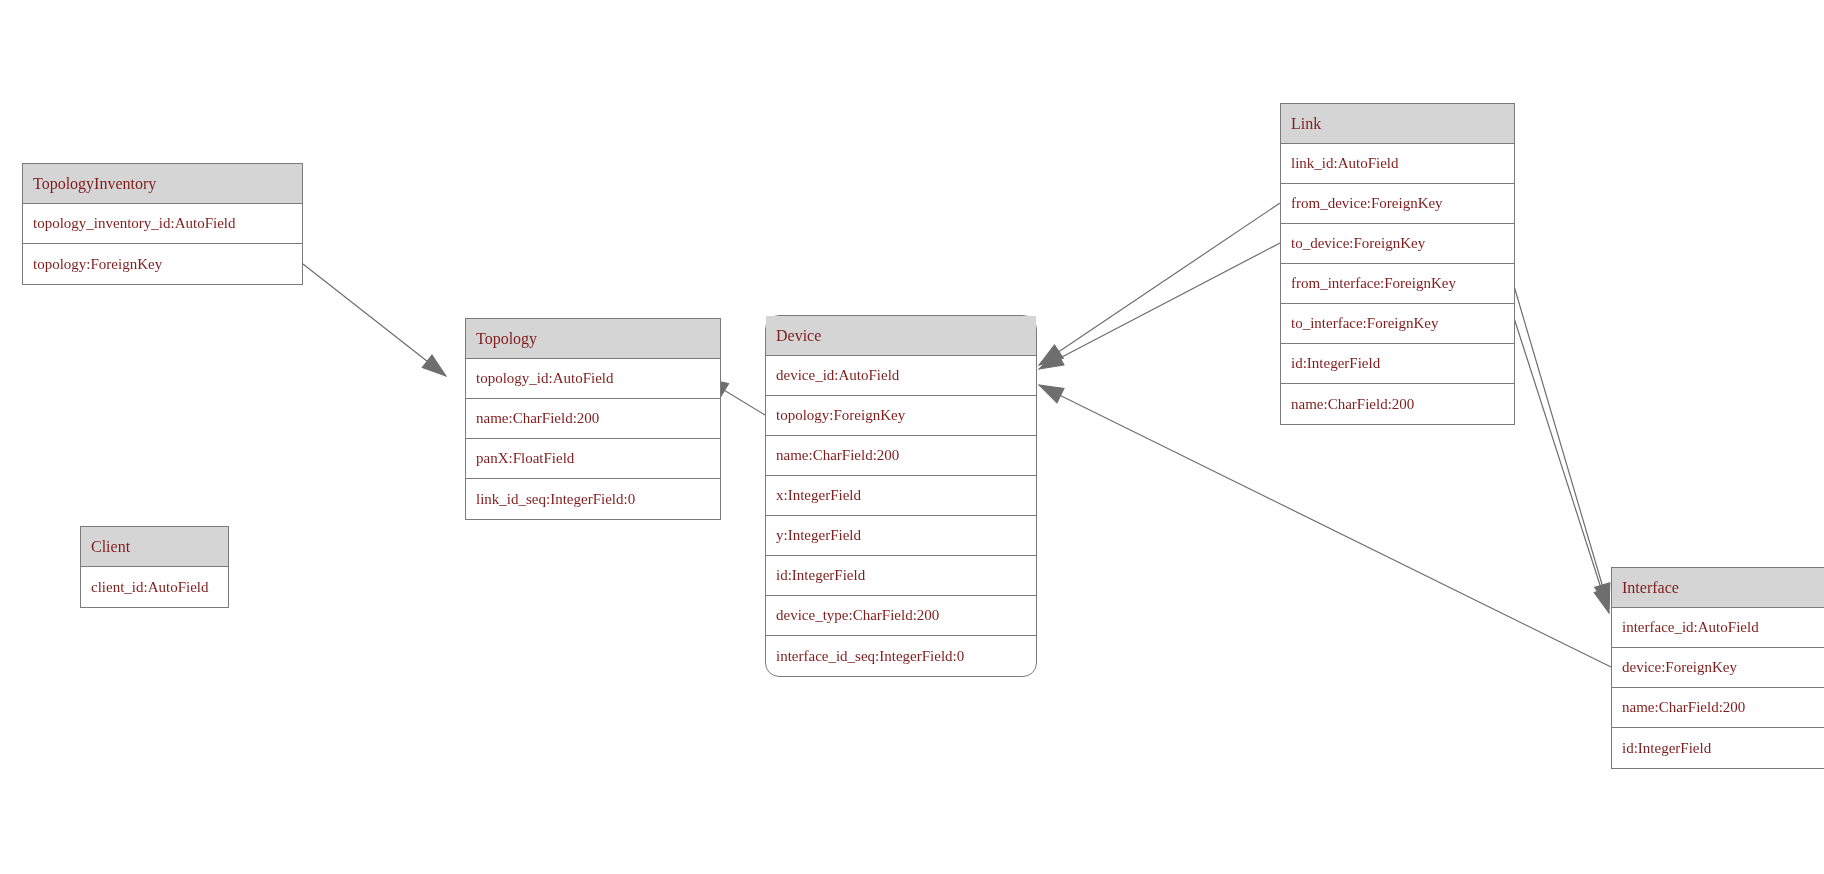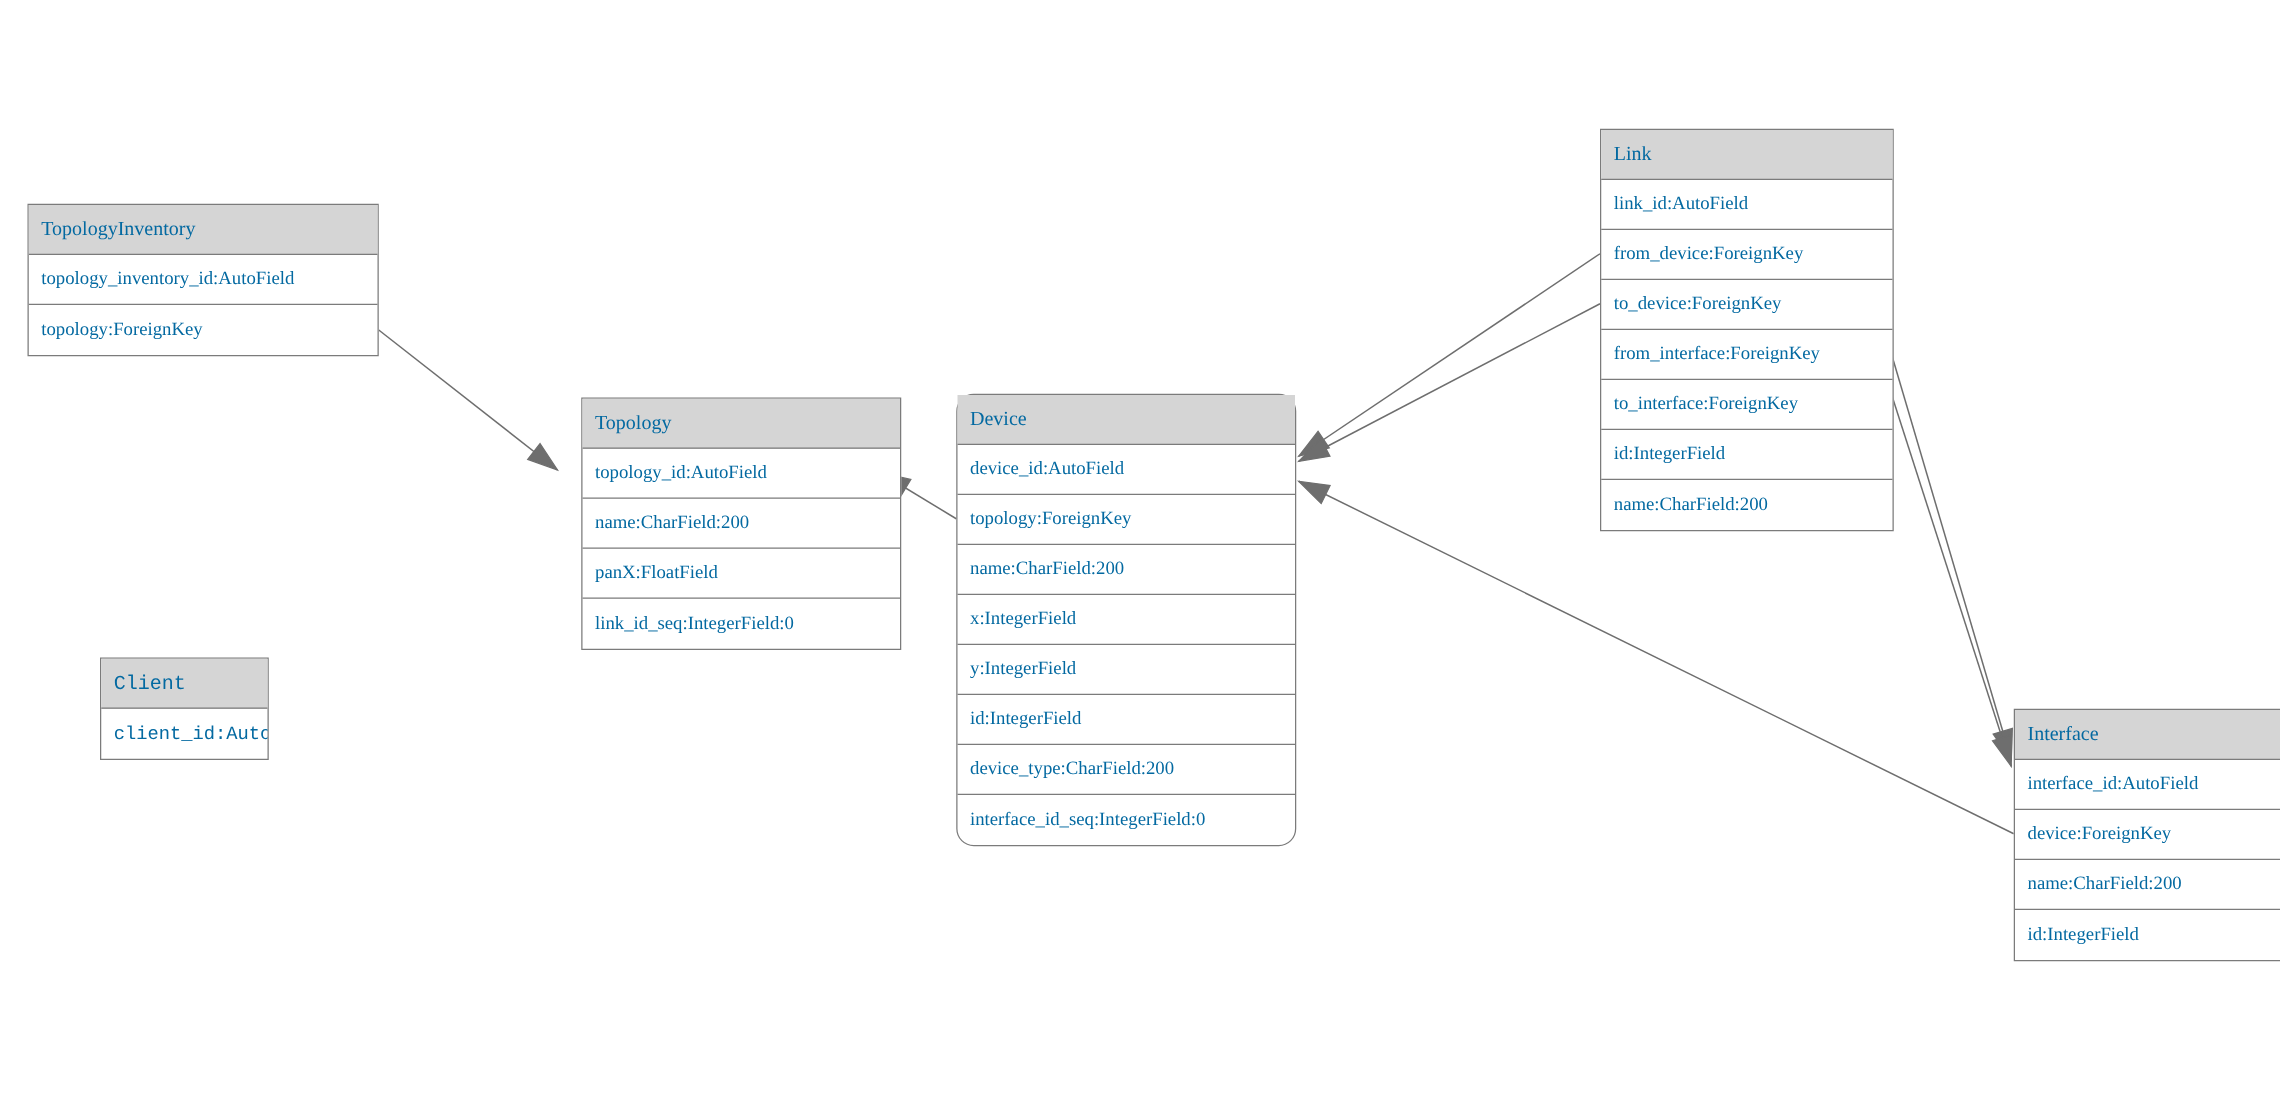--- a/index.html
+++ b/index.html
@@ -20,21 +20,21 @@
     left: 0;
     top: 0;
     z-index: 0;
   }
   .entity {
     position: absolute;
     z-index: 1;
     box-sizing: border-box;
     border: 1.5px solid #7b7b7b;
     background: #ffffff;
-    color: #0369a1;
+    color: #7f1d1d;
     font-size: 15px;
   }
   .entity-title {
     box-sizing: border-box;
     height: 40px;
     display: flex;
     align-items: center;
     padding: 0 10px;
     background: #d5d5d5;
     border-bottom: 1px solid #7b7b7b;
@@ -49,21 +49,21 @@
     padding: 14px 10px;
     border-bottom: 1px solid #7b7b7b;
     white-space: nowrap;
     overflow: hidden;
   }
   .entity-row:last-child {
     border-bottom: none;
   }
   #e-topologyinventory { left: 22px;   top: 163px; width: 281px; }
   #e-topology          { left: 465px;  top: 318px; width: 256px; }
-  #e-client            { left: 80px;   top: 526px; width: 135px; font-family: Liberation Mono, monospace; }
+  #e-client            { left: 80px;   top: 526px; width: 149px; }
   #e-device            { left: 765px;  top: 315px; width: 272px; border-radius: 14px; }
   #e-link              { left: 1280px; top: 103px; width: 235px; }
   #e-interface         { left: 1611px; top: 567px; width: 217px; }
 </style>
 </head>
 <body>
 
 <div class="canvas">
 
   <svg class="edges" width="1824" height="874" viewBox="0 0 1824 874">

